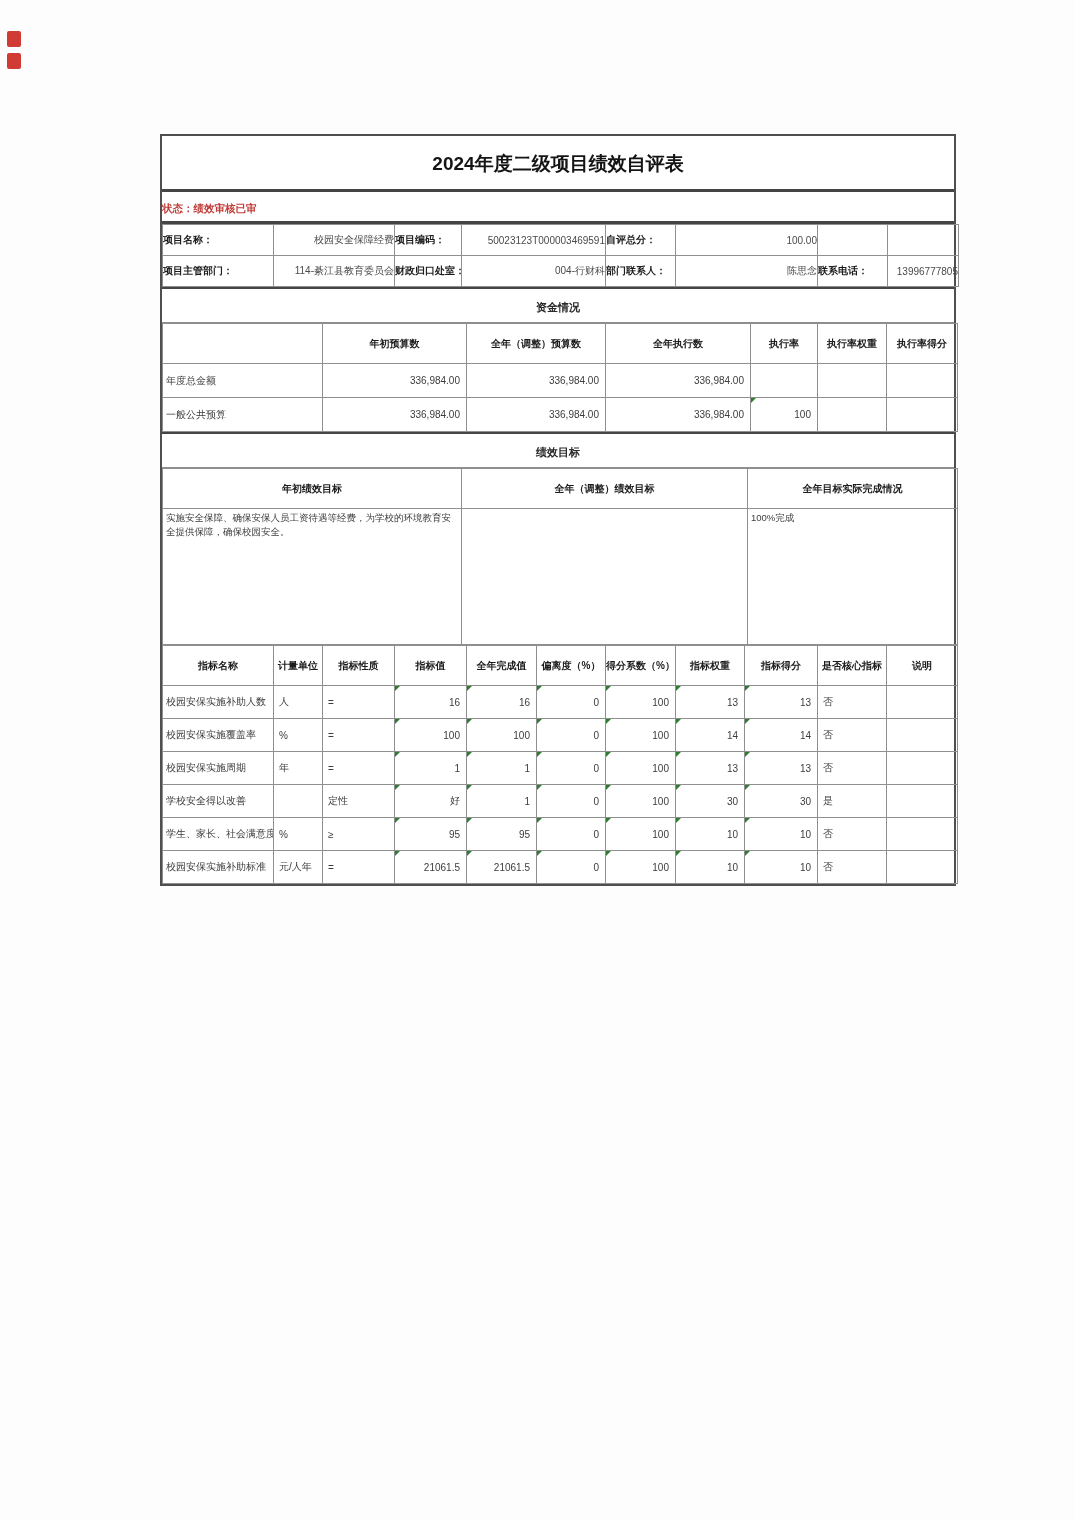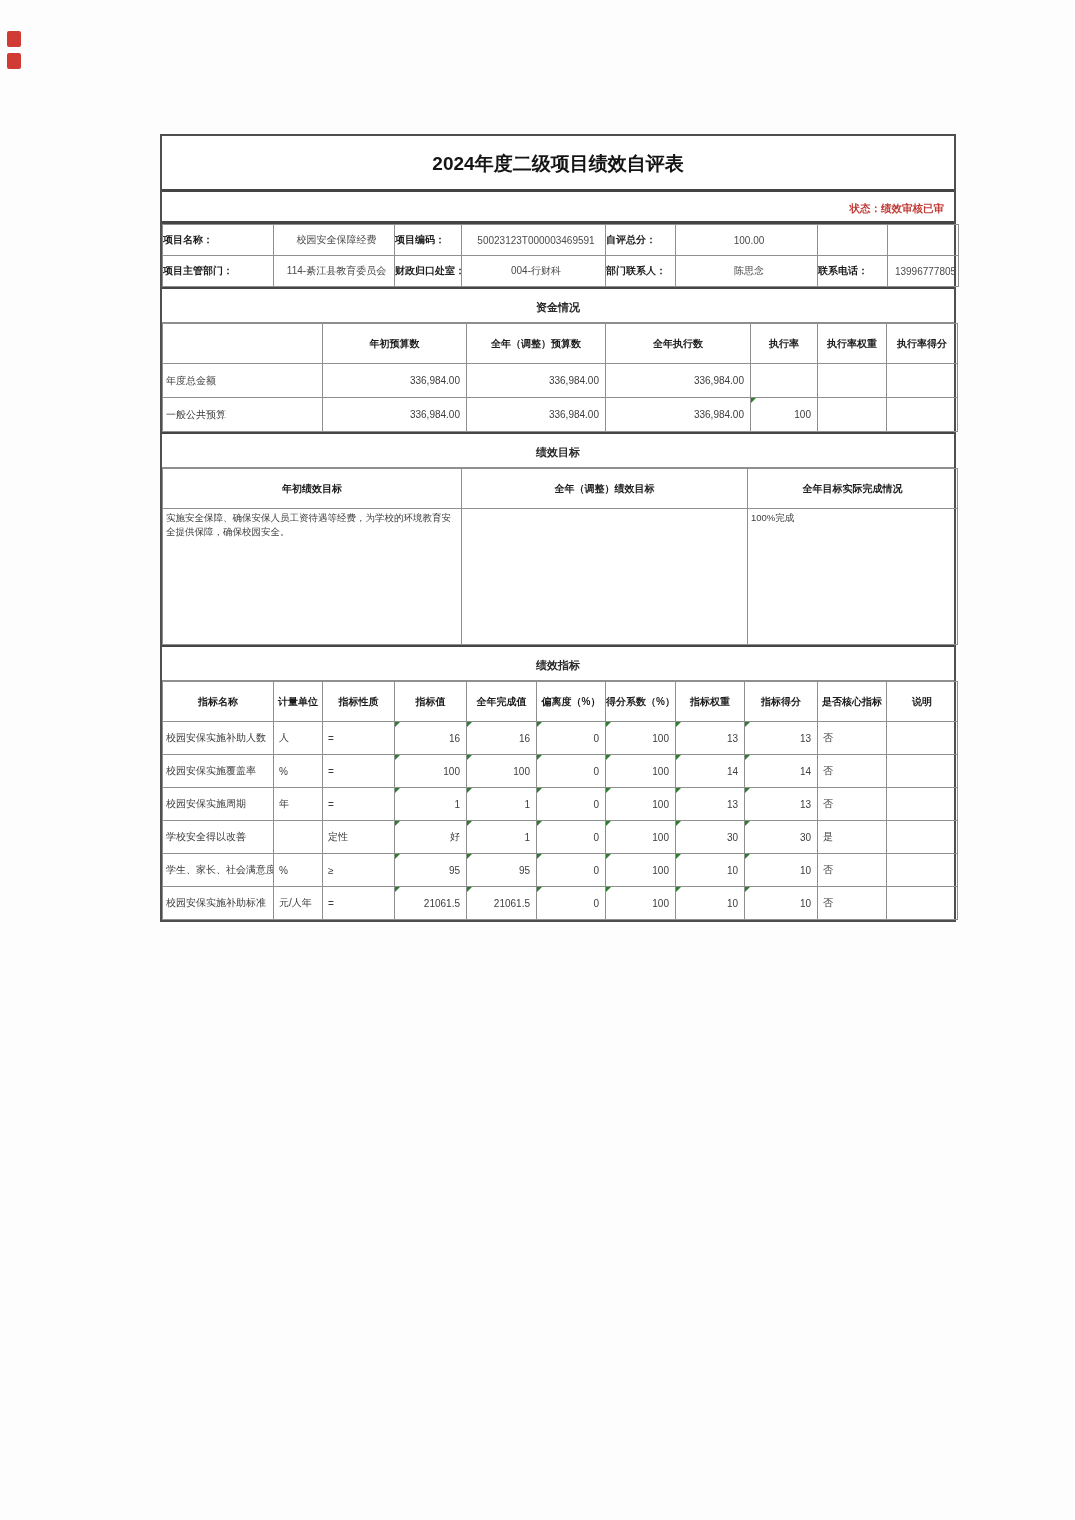--- a/index.html
+++ b/index.html
@@ -9,30 +9,30 @@
 
   .red-mark { position:absolute; left:7px; width:14px; height:16px; background:#d03b34; border-radius:2px; }
   .red-mark.m1 { top:31px; } .red-mark.m2 { top:53px; }
 
   .sheet { position:absolute; left:160px; top:134px; width:796px; background:#ffffff;
     border:2px solid #4f4f4f; }
 
   .title-row { height:56px; line-height:56px; text-align:center; font-size:19px; font-weight:bold;
     color:#141414; border-bottom:3px solid #454545; }
 
-  .status-row { height:32px; line-height:32px; text-align:right; padding-right:10px;
+  .status-row { height:32px; line-height:32px; text-align:left; padding-right:10px;
     font-size:10.5px; font-weight:bold; color:#c03a36; border-bottom:3px solid #454545; }
 
   table { width:100%; border-collapse:collapse; table-layout:fixed; }
   td, th { border:1px solid #8f8f8f; font-size:10px; overflow:hidden; white-space:nowrap; }
   th { font-weight:bold; color:#1c1c1c; text-align:center; }
 
   .info-table td { height:31px; }
   .info-table td.lbl { font-weight:bold; color:#1c1c1c; text-align:left; padding-right:4px; }
-  .info-table td.val { text-align:center; padding-left:5px; color:#4a4a4a; }
+  .info-table td.val { text-align:right; padding-left:5px; color:#4a4a4a; }
 
   .section-title { height:36px; line-height:36px; text-align:center; font-size:11px; font-weight:bold;
     color:#2a2a2a; border-top:2px solid #454545; border-bottom:1px solid #8f8f8f; }
 
   .funding-table th, .goals-table th, .ind-table th { height:40px; }
   .funding-table td { height:34px; position:relative; }
   .ind-table td { height:33px; position:relative; }
   td.l { text-align:left; padding-left:5px; }
   td.r { text-align:right; padding-right:6px; }
   td.name { text-align:left; padding-left:3px; color:#3c3c3c; }
@@ -156,21 +156,20 @@
       <tbody>
 
           <tr>
             <td>实施安全保障、确保安保人员工资待遇等经费，为学校的环境教育安全提供保障，确保校园安全。</td>
             <td></td>
             <td>100%完成</td>
           </tr>
         </tbody>
     </table>
 
-    <div class="section-title">绩效指标</div>
     <table class="ind-table">
       <colgroup>
         <col style="width:111px">
           <col style="width:49px">
           <col style="width:72px">
           <col style="width:72px">
         <col style="width:70px">
           <col style="width:69px">
           <col style="width:70px">
           <col style="width:69px">

